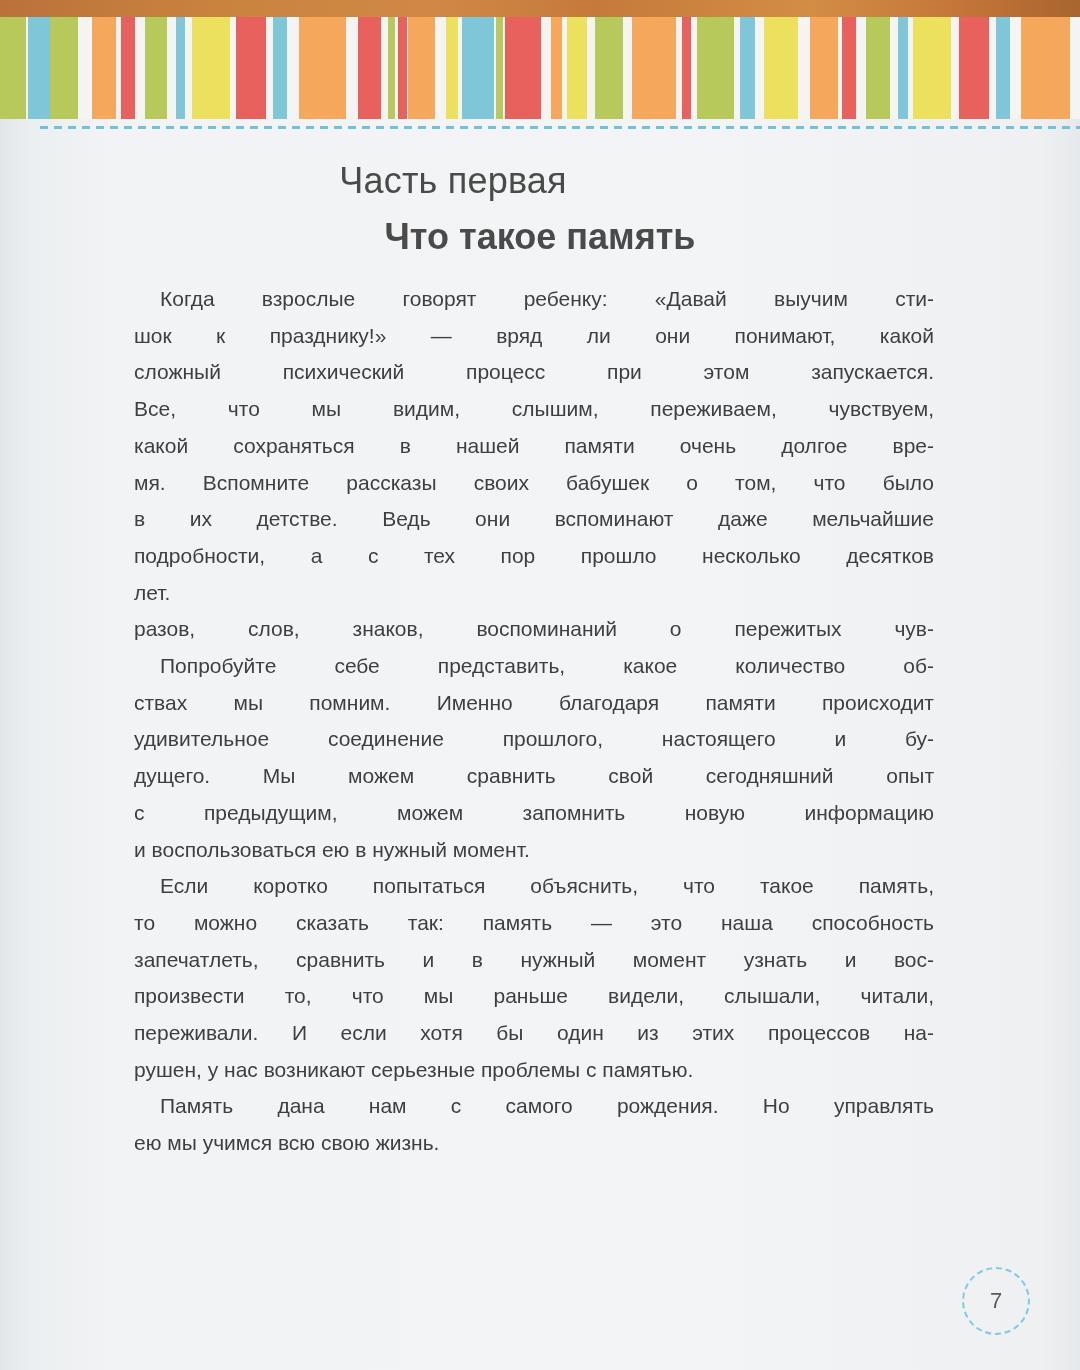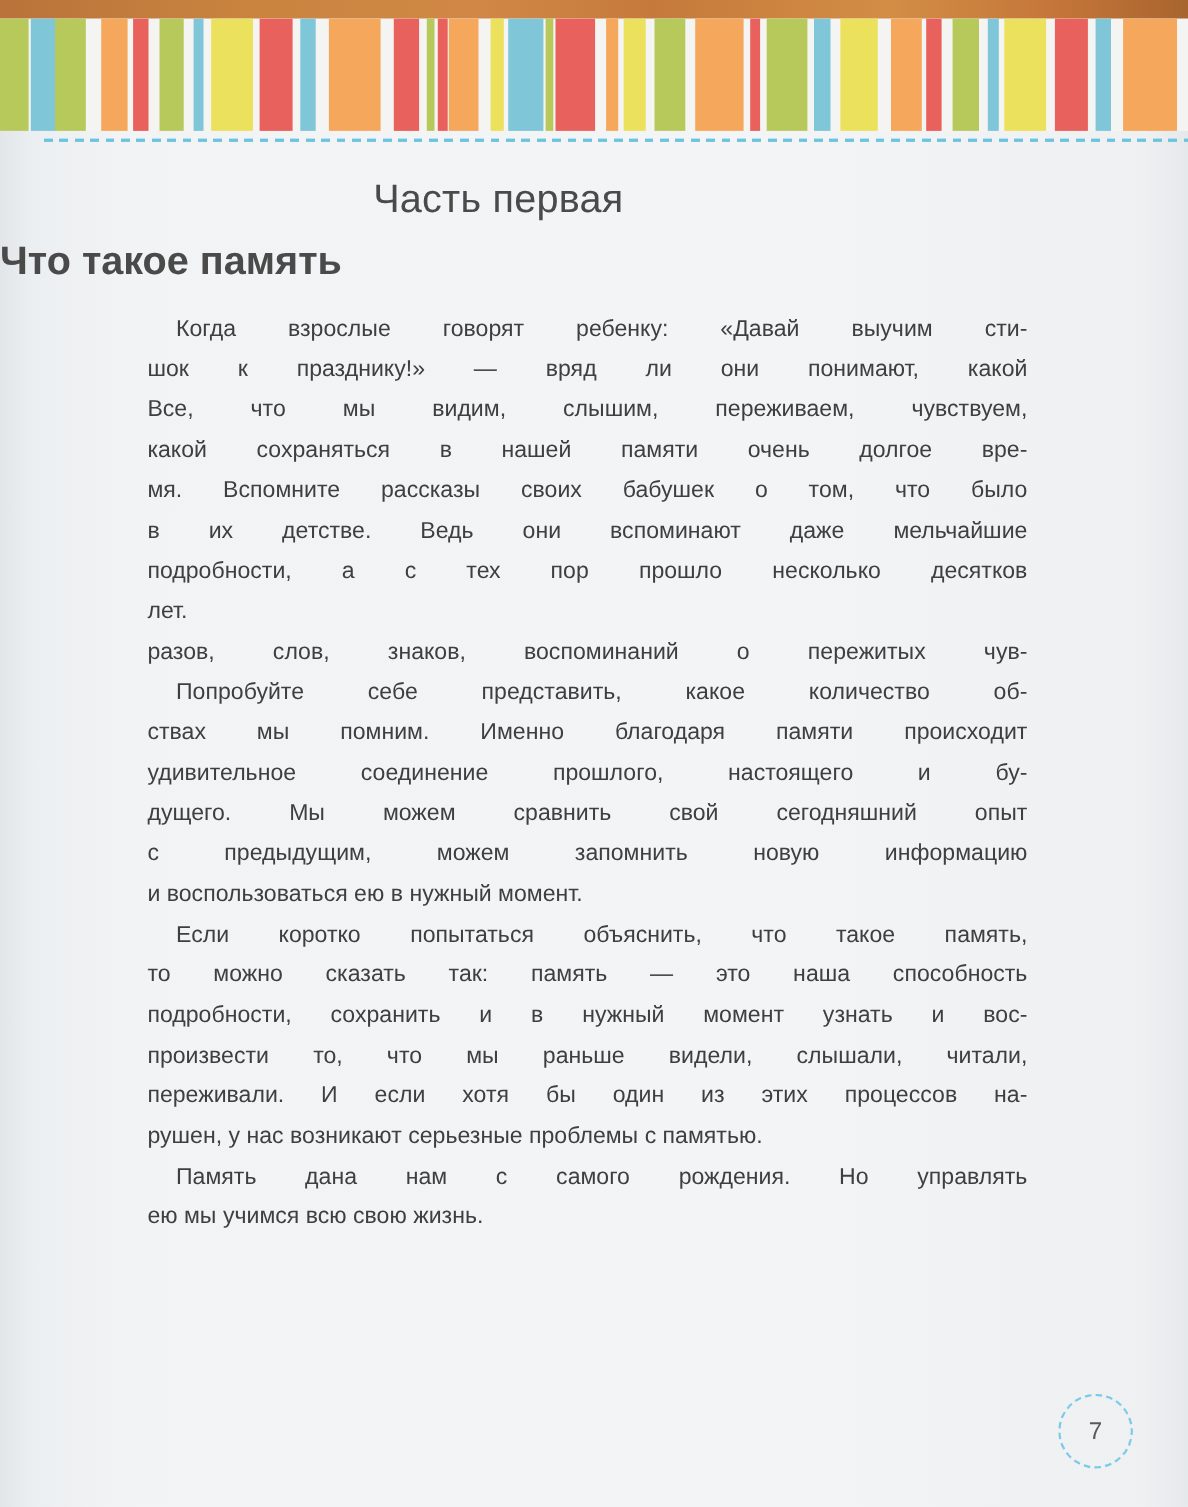--- a/index.html
+++ b/index.html
@@ -23,21 +23,21 @@
     .stripe { position: absolute; top: 0; height: 102px; }
     .dash-line {
       position: absolute; left: 40px; top: 126px; width: 1040px; height: 3px;
       background: repeating-linear-gradient(90deg, #6cc3e0 0 8px, transparent 8px 14px);
     }
     .heading-part {
       position: absolute; left: 0; top: 160px; width: 906px; text-align: center;
       font-size: 36px; color: #4a4a4a; font-weight: normal; letter-spacing: 0.2px;
     }
     .heading-title {
-      position: absolute; left: 0; top: 216px; width: 1080px; 
+      position: absolute; left: 0; top: 216px; width: 1080px; text-align: center;
       font-size: 36px; color: #4a4a4a; font-weight: bold;
     }
     .body-text {
       position: absolute; left: 134px; top: 281px; width: 800px;
       font-size: 21px; line-height: 36.7px; color: #3f3f3f;
     }
     .body-text p { margin: 0; text-align: justify; text-align-last: left; }
     .line { display: block; text-align: justify; text-align-last: justify; white-space: nowrap; }
     .line.last { text-align-last: left; }
     .line.indent { padding-left: 26px; }
@@ -93,40 +93,41 @@
   </div>
 <div class="dash-line"></div>
 
 <div class="heading-part">Часть первая</div>
 <div class="heading-title">Что такое память</div>
 
 <div class="body-text" id="body-text">
     <p>
       <span class="line indent">Когда взрослые говорят ребенку: «Давай выучим сти-</span>
       <span class="line">шок к празднику!» — вряд ли они понимают, какой</span>
+      <span class="line">сложный психический процесс при этом запускается.</span>
       <span class="line">Все, что мы видим, слышим, переживаем, чувствуем,</span>
       <span class="line">какой сохраняться в нашей памяти очень долгое вре-</span>
       <span class="line">мя. Вспомните рассказы своих бабушек о том, что было</span>
       <span class="line">в их детстве. Ведь они вспоминают даже мельчайшие</span>
       <span class="line">подробности, а с тех пор прошло несколько десятков</span>
       <span class="line last">лет.</span>
     </p>
     <p>
       <span class="line">разов, слов, знаков, воспоминаний о пережитых чув-</span>
       <span class="line indent">Попробуйте себе представить, какое количество об-</span>
       <span class="line">ствах мы помним. Именно благодаря памяти происходит</span>
       <span class="line">удивительное соединение прошлого, настоящего и бу-</span>
       <span class="line">дущего. Мы можем сравнить свой сегодняшний опыт</span>
       <span class="line">с предыдущим, можем запомнить новую информацию</span>
       <span class="line last">и воспользоваться ею в нужный момент.</span>
     </p>
     <p>
       <span class="line indent">Если коротко попытаться объяснить, что такое память,</span>
       <span class="line">то можно сказать так: память — это наша способность</span>
-      <span class="line">подробности, сохранить и в нужный момент узнать и вос-</span>
+      <span class="line">запечатлеть, сравнить и в нужный момент узнать и вос-</span>
       <span class="line">произвести то, что мы раньше видели, слышали, читали,</span>
       <span class="line">переживали. И если хотя бы один из этих процессов на-</span>
       <span class="line last">рушен, у нас возникают серьезные проблемы с памятью.</span>
     </p>
     <p>
       <span class="line indent">Память дана нам с самого рождения. Но управлять</span>
       <span class="line last">ею мы учимся всю свою жизнь.</span>
     </p>
   </div>
 

